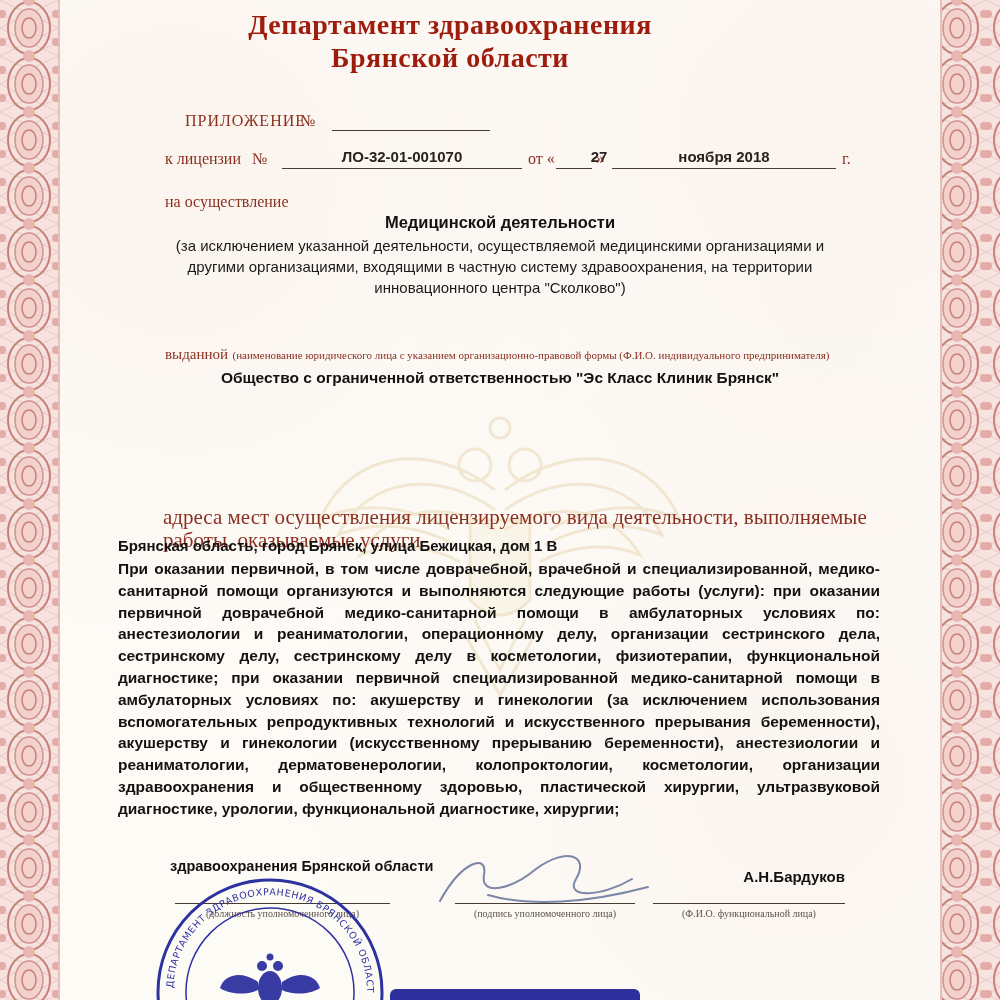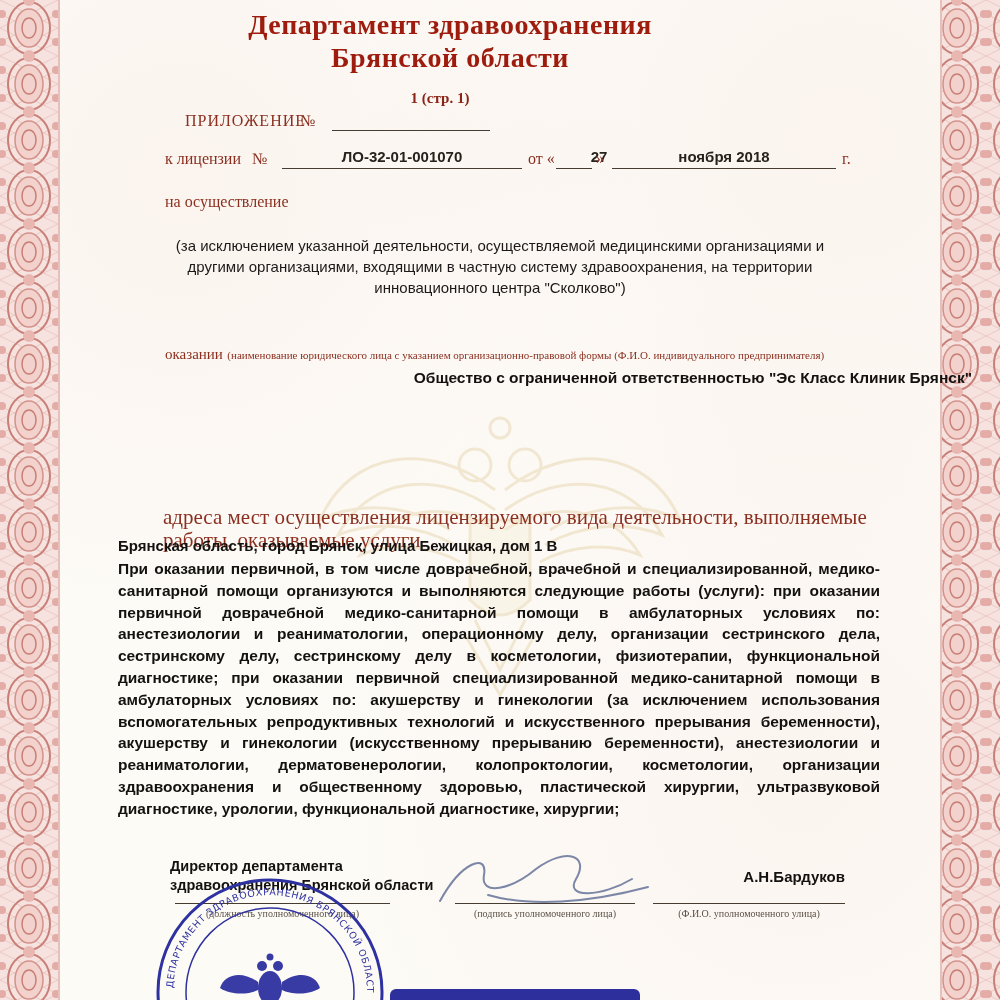--- a/index.html
+++ b/index.html
@@ -108,65 +108,64 @@
       <path d="M185,250 L210,300 L235,250"></path>
       <path d="M175,265 L210,325 L245,265"></path>
     </g>
   </svg>
 
   <div class="abs doc-title">
     <div>Департамент здравоохранения</div>
     <div>Брянской области</div>
   </div>
 
-  <div class="abs page-label">1 (стр. 1)</div>
 
   <span class="abs red-label" style="left:165px;top:112px;letter-spacing:1px;margin-left:20px;">ПРИЛОЖЕНИЕ</span>
   <span class="abs red-label" style="left:300px;top:112px;">№</span>
   <div class="abs uline" style="left:332px;top:130px;width:158px;"></div>
 
   <span class="abs red-label" style="left:165px;top:150px;">к лицензии</span>
   <span class="abs red-label" style="left:252px;top:150px;">№</span>
   <div class="abs uline" style="left:282px;top:168px;width:240px;"></div>
   <div class="abs value" style="left:282px;top:148px;width:240px;">ЛО-32-01-001070</div>
   <span class="abs red-label" style="left:528px;top:150px;">от «</span>
   <div class="abs uline" style="left:556px;top:168px;width:36px;"></div>
   <div class="abs value" style="left:577px;top:148px;width:44px;">27</div>
   <span class="abs red-label" style="left:596px;top:150px;">»</span>
   <div class="abs uline" style="left:612px;top:168px;width:224px;"></div>
   <div class="abs value" style="left:612px;top:148px;width:224px;">ноября 2018</div>
   <span class="abs red-label" style="left:842px;top:150px;">г.</span>
 
   <span class="abs red-label" style="left:165px;top:193px;">на осуществление</span>
 
+  <div class="abs black-bold" style="left:60px;top:213px;width:880px;text-align:center;font-size:16.5px;">Медицинской деятельности</div>
   <div class="abs black-reg" style="left:150px;top:235px;width:700px;text-align:center;font-size:15px;line-height:21px;">(за исключением указанной деятельности, осуществляемой медицинскими организациями и другими организациями, входящими в частную систему здравоохранения, на территории инновационного центра "Сколково")</div>
 
   <div class="abs" style="left:165px;top:346px;width:692px;line-height:16px;">
-    <span class="red-label" style="font-size:15px;">оказании</span>
+    <span class="red-label" style="font-size:15px;">выданной</span>
     <span class="red-small">(наименование юридического лица с указанием организационно-правовой формы (Ф.И.О. индивидуального предпринимателя)</span>
   </div>
-  <div class="abs black-bold" style="left:60px;top:369px;width:880px;text-align:right;font-size:15.5px;padding-left:32px;">Общество с ограниченной ответственностью "Эс Класс Клиник Брянск"</div>
+  <div class="abs black-bold" style="left:60px;top:369px;width:880px;text-align:center;font-size:15.5px;">Общество с ограниченной ответственностью "Эс Класс Клиник Брянск"</div>
 
   <div class="abs red-label" style="left:163px;top:506px;width:730px;font-size:21px;line-height:23px;">адреса мест осуществления лицензируемого вида деятельности, выполняемые работы, оказываемые услуги</div>
   <div class="abs black-bold" style="left:118px;top:537px;font-size:15px;">Брянская область, город Брянск, улица Бежицкая, дом 1 В</div>
   <div class="abs black-bold services" style="left:118px;top:558px;width:762px;">При оказании первичной, в том числе доврачебной, врачебной и специализированной, медико-санитарной помощи организуются и выполняются следующие работы (услуги): при оказании первичной доврачебной медико-санитарной помощи в амбулаторных условиях по: анестезиологии и реаниматологии, операционному делу, организации сестринского дела, сестринскому делу, сестринскому делу в косметологии, физиотерапии, функциональной диагностике; при оказании первичной специализированной медико-санитарной помощи в амбулаторных условиях по: акушерству и гинекологии (за исключением использования вспомогательных репродуктивных технологий и искусственного прерывания беременности), акушерству и гинекологии (искусственному прерыванию беременности), анестезиологии и реаниматологии, дерматовенерологии, колопроктологии, косметологии, организации здравоохранения и общественному здоровью, пластической хирургии, ультразвуковой диагностике, урологии, функциональной диагностике, хирургии;</div>
 
   <div class="abs black-bold" style="left:170px;top:857px;font-size:14.5px;line-height:19px;">
-    <div>Директор департамента</div>
     <div>здравоохранения Брянской области</div>
   </div>
   <div class="abs black-bold" style="left:655px;top:868px;width:190px;text-align:right;font-size:15px;">А.Н.Бардуков</div>
 
   <div class="abs uline" style="left:175px;top:903px;width:215px;"></div>
   <div class="abs uline" style="left:455px;top:903px;width:180px;"></div>
   <div class="abs uline" style="left:653px;top:903px;width:192px;"></div>
 
   <div class="abs caption" style="left:175px;top:908px;width:215px;">(должность уполномоченного лица)</div>
   <div class="abs caption" style="left:455px;top:908px;width:180px;">(подпись уполномоченного лица)</div>
-  <div class="abs caption" style="left:653px;top:908px;width:192px;">(Ф.И.О. уполномоченного улица)</div>
+  <div class="abs caption" style="left:653px;top:908px;width:192px;">(Ф.И.О. функциональной лица)</div>
 
   <svg class="abs" style="left:430px;top:843px;" width="230" height="72" viewBox="0 0 230 72">
     <g fill="none" stroke="#7c86a6" stroke-width="2" stroke-linecap="round">
       <path d="M10,58 C32,18 58,10 54,32 C50,54 82,46 106,26 C136,4 160,12 146,36 C134,56 172,54 202,36"></path>
       <path d="M58,52 C100,64 158,60 218,44"></path>
     </g>
   </svg>
 
   <svg class="abs" style="left:146px;top:870px;" width="248" height="130" viewBox="0 0 248 130">
     <g fill="none" stroke="#2e31a0">

